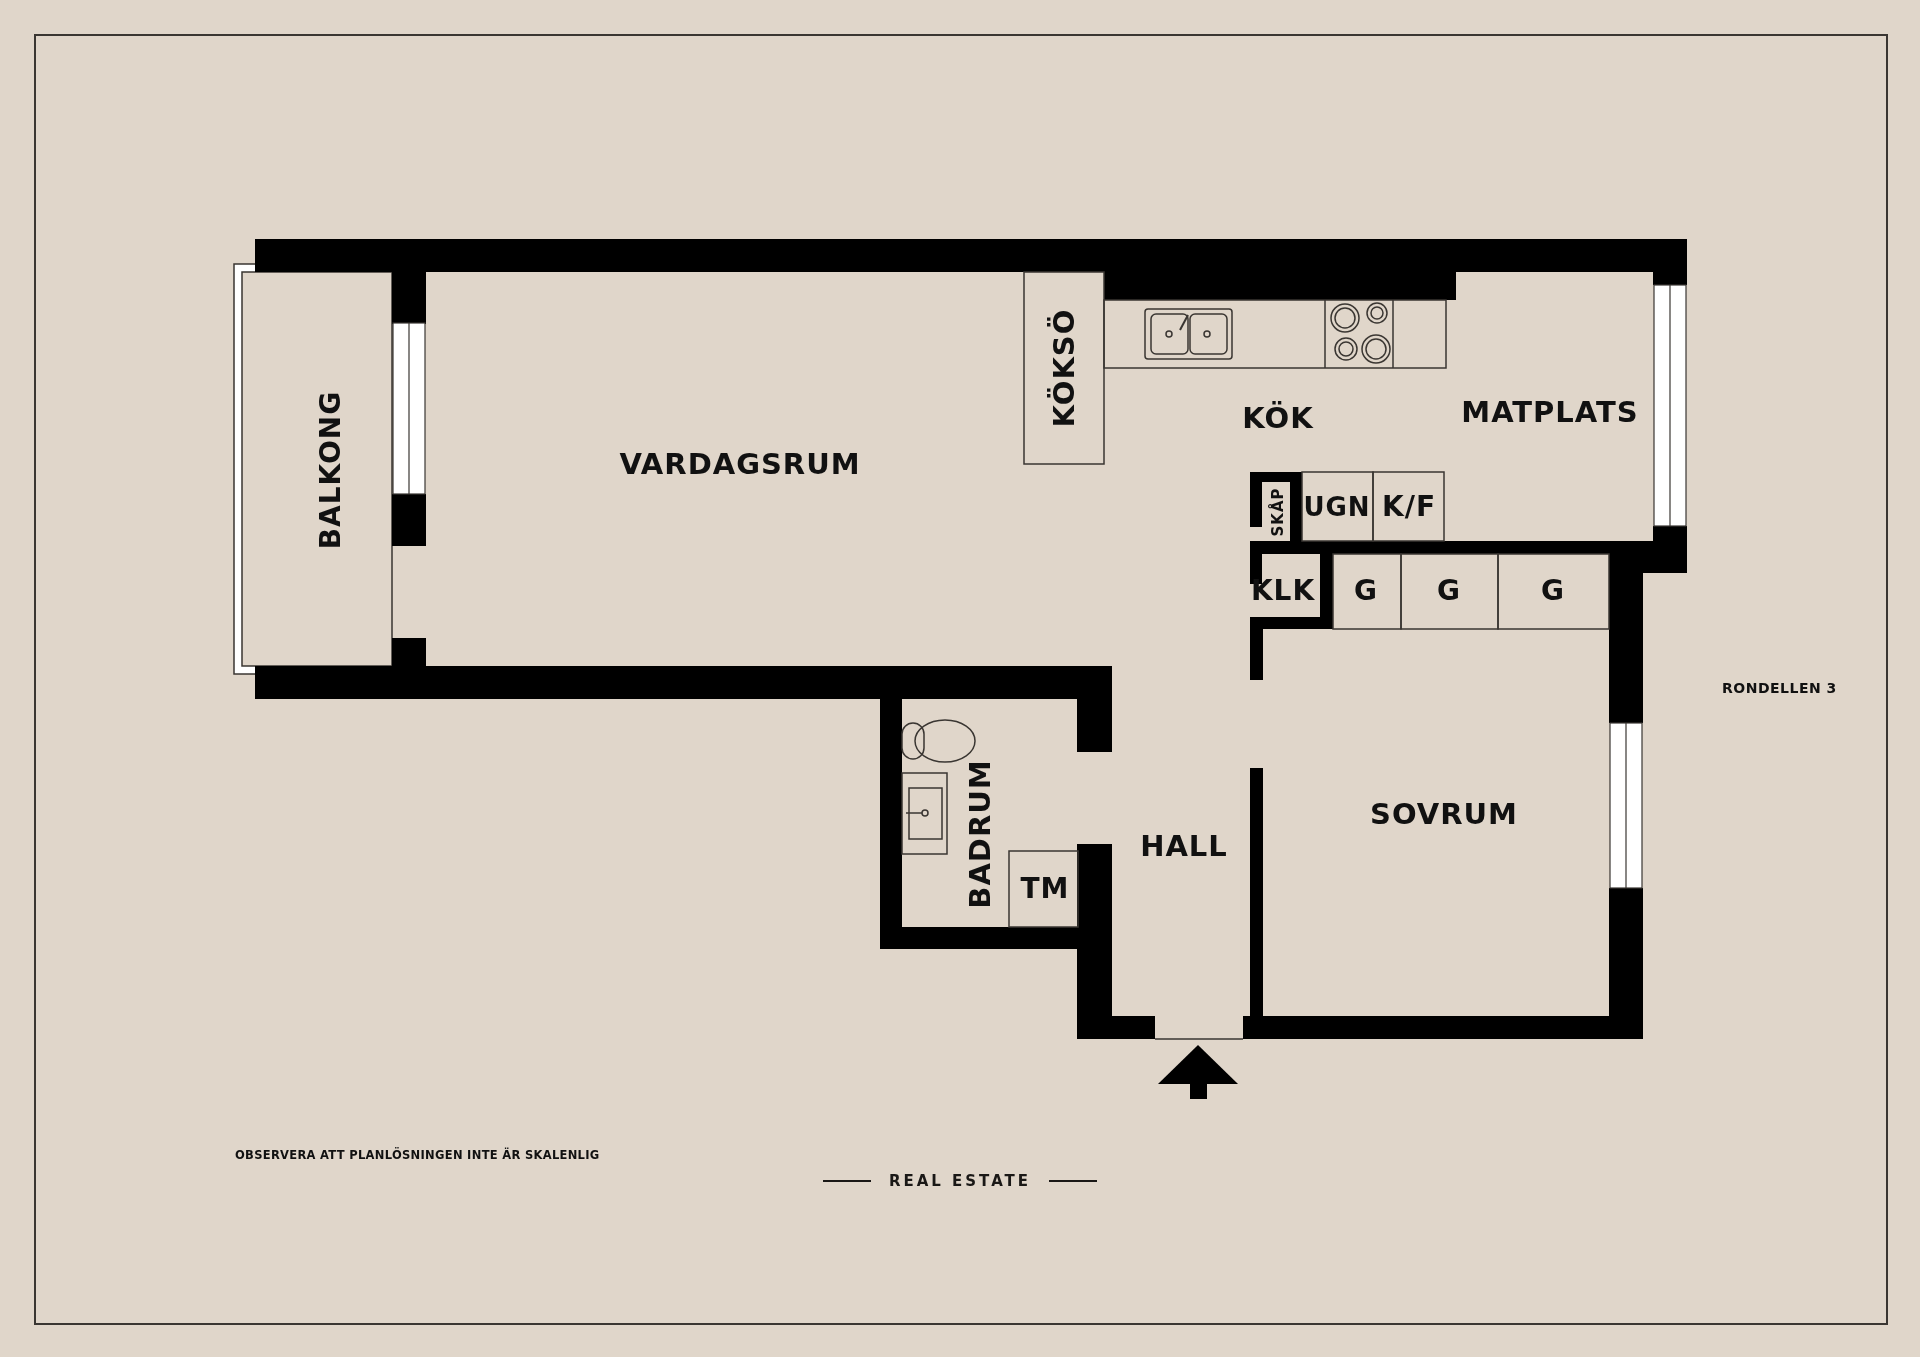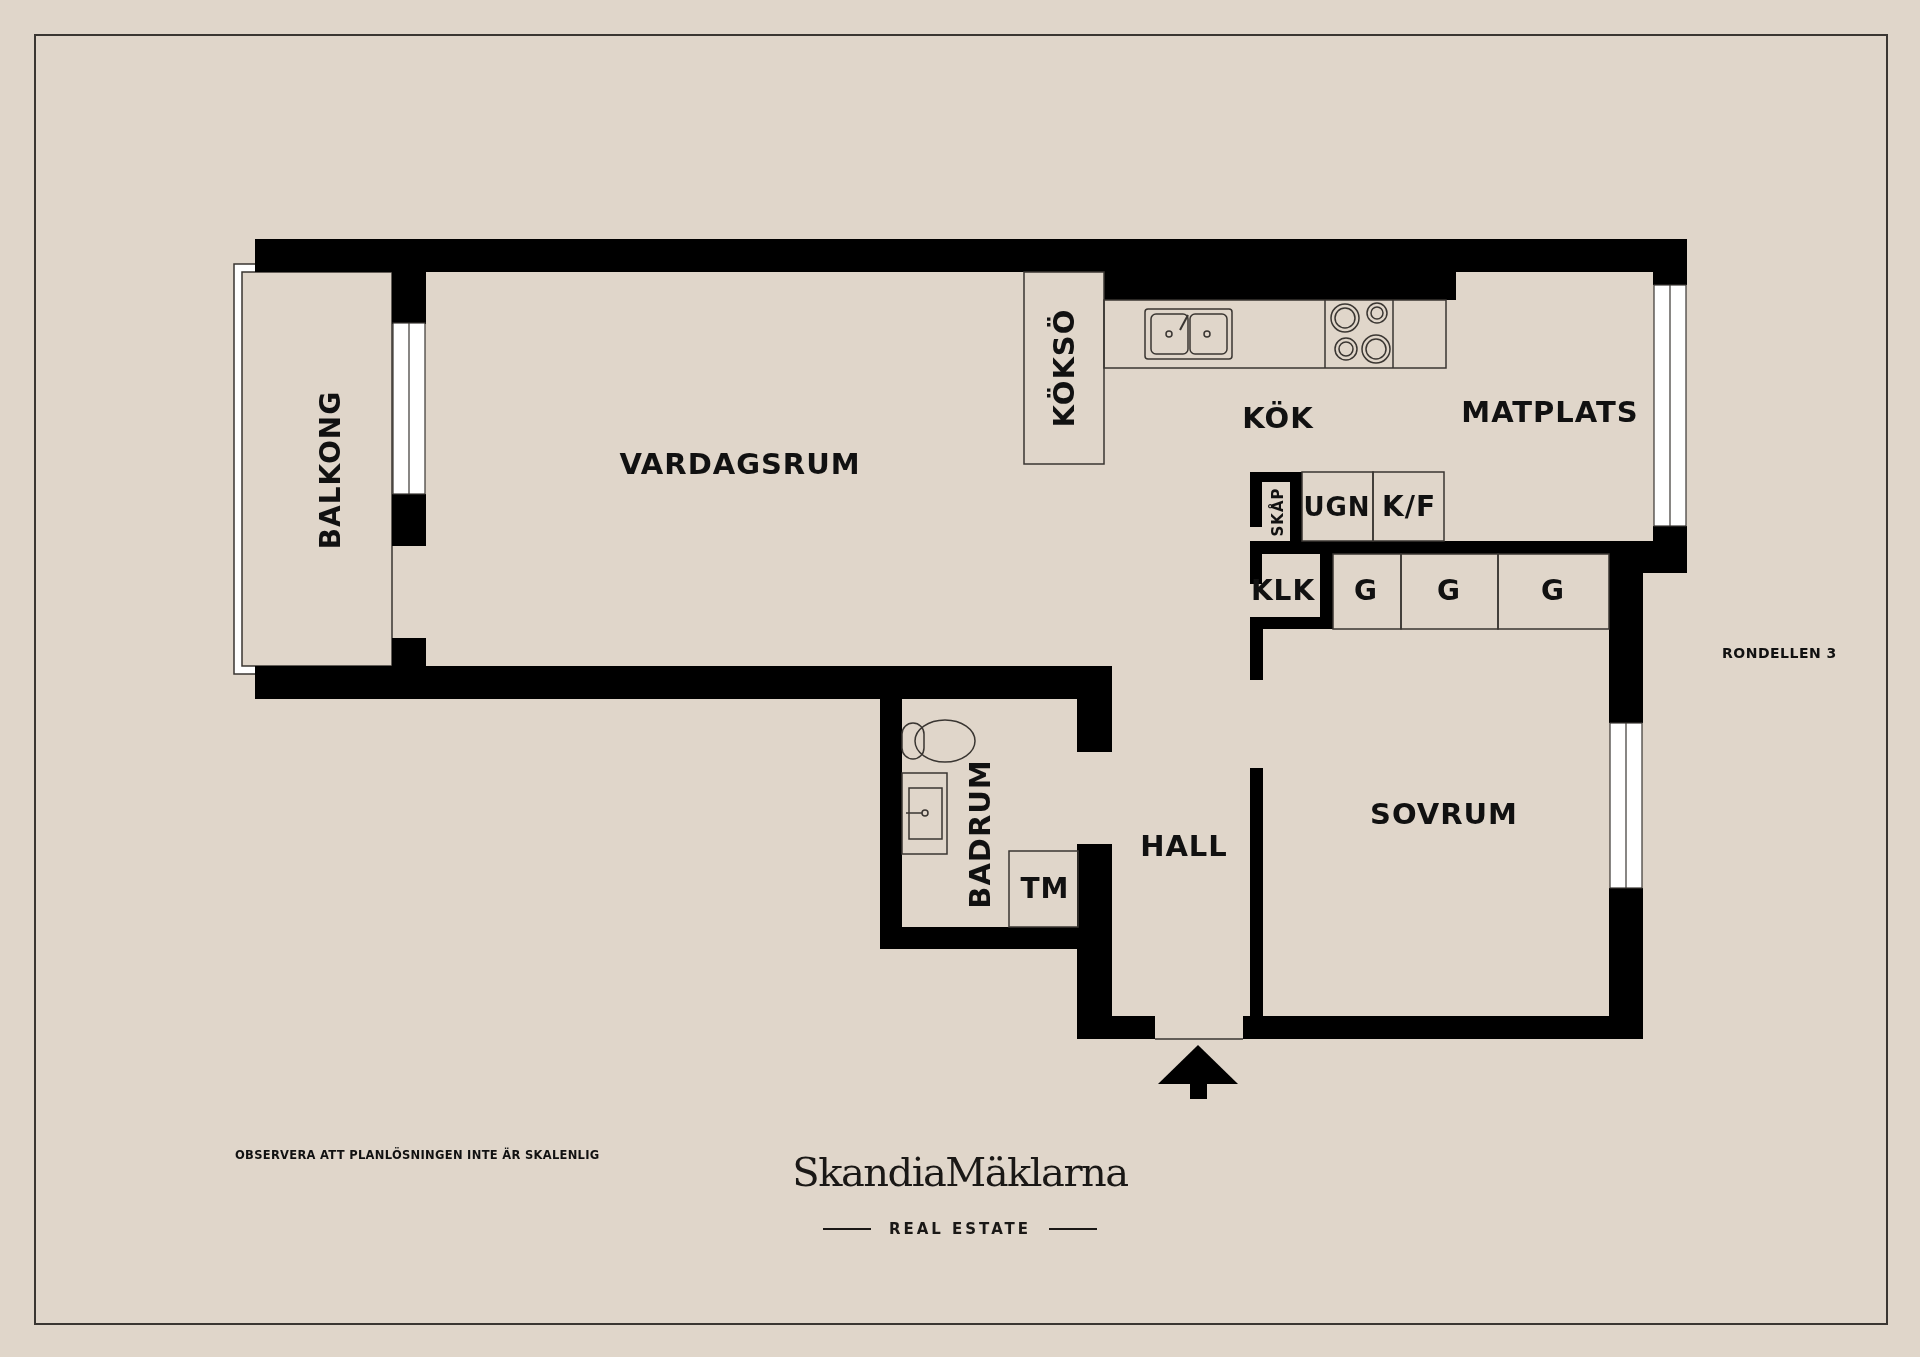--- a/index.html
+++ b/index.html
@@ -1,20 +1,20 @@
 <!DOCTYPE html>
 <html><head>
 <meta charset="utf-8">
 <style>
   html, body { margin:0; padding:0; }
   body { width:1920px; height:1357px; background:#e0d6ca; position:relative; overflow:hidden; font-family:"Liberation Sans", sans-serif; }
   .frame { position:absolute; left:34px; top:34px; width:1854px; height:1291px; border:2px solid #3a3632; box-sizing:border-box; }
   svg.plan { position:absolute; left:0; top:0; }
   .lbl { font-family:"DejaVu Sans", sans-serif; font-weight:bold; fill:#111; letter-spacing:1px; }
-  .addr { position:absolute; left:1722px; top:645px; font-family:"DejaVu Sans", sans-serif; font-weight:bold; font-size:14px; color:#111; letter-spacing:0.5px; }
+  .addr { position:absolute; left:1722px; top:680px; font-family:"DejaVu Sans", sans-serif; font-weight:bold; font-size:14px; color:#111; letter-spacing:0.5px; }
   .note { position:absolute; left:235px; top:1148px; font-family:"DejaVu Sans", sans-serif; font-weight:bold; font-size:11.5px; color:#111; letter-spacing:0.3px; }
   .brand { position:absolute; left:760px; top:1148px; width:400px; text-align:center; }
   .brand .name { font-family:"DejaVu Serif", serif; font-size:40px; color:#1a1816; letter-spacing:-1.5px; line-height:48px; }
   .brand .sub { display:flex; align-items:center; justify-content:center; gap:18px; margin-top:24px; }
   .brand .line { width:48px; height:2px; background:#1a1816; }
   .brand .subtxt { font-family:"DejaVu Sans", sans-serif; font-size:15px; font-weight:bold; letter-spacing:3px; color:#1a1816; }
 </style>
 </head>
 <body>
 
@@ -146,19 +146,18 @@
   <text class="lbl" x="982" y="834" font-size="29" transform="rotate(-90 982 834)" text-anchor="middle" dominant-baseline="middle">BADRUM</text>
   <text class="lbl" x="1045" y="890" font-size="28" text-anchor="middle" dominant-baseline="middle">TM</text>
   <text class="lbl" x="1184" y="848" font-size="29" text-anchor="middle" dominant-baseline="middle">HALL</text>
   <text class="lbl" x="1444" y="816" font-size="29" text-anchor="middle" dominant-baseline="middle">SOVRUM</text>
 </svg>
 
 <div class="addr">RONDELLEN 3</div>
 <div class="note">OBSERVERA ATT PLANLÖSNINGEN INTE ÄR SKALENLIG</div>
 
 <div class="brand">
-  <div class="name">SkandiaMäklarna</div>
   <div class="sub">
     <span class="line"></span>
     <span class="subtxt">REAL ESTATE</span>
     <span class="line"></span>
   </div>
 </div>
 
 </body></html>

